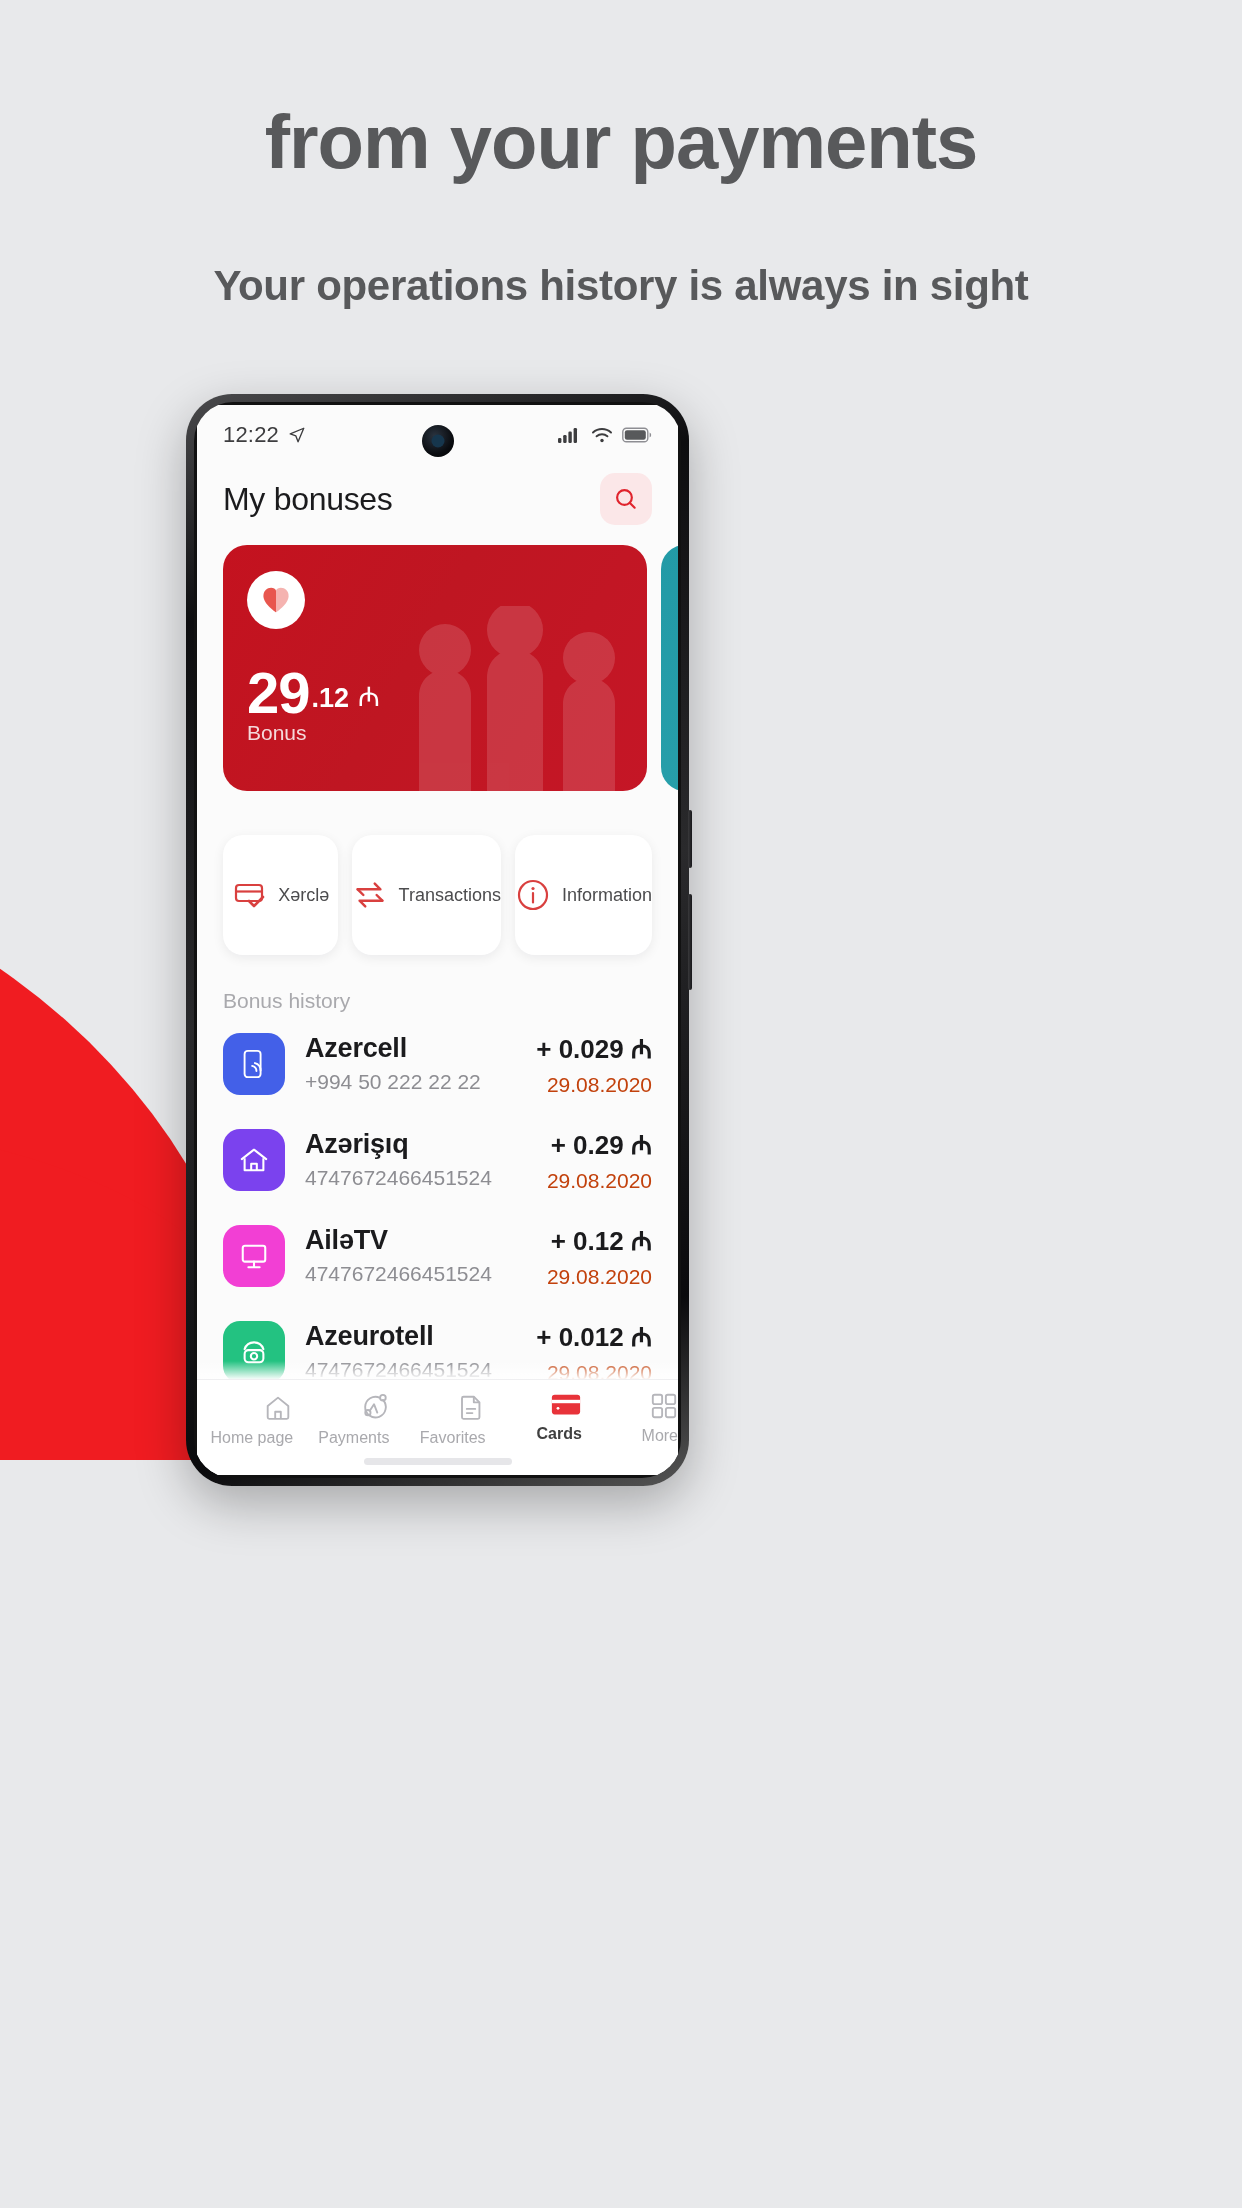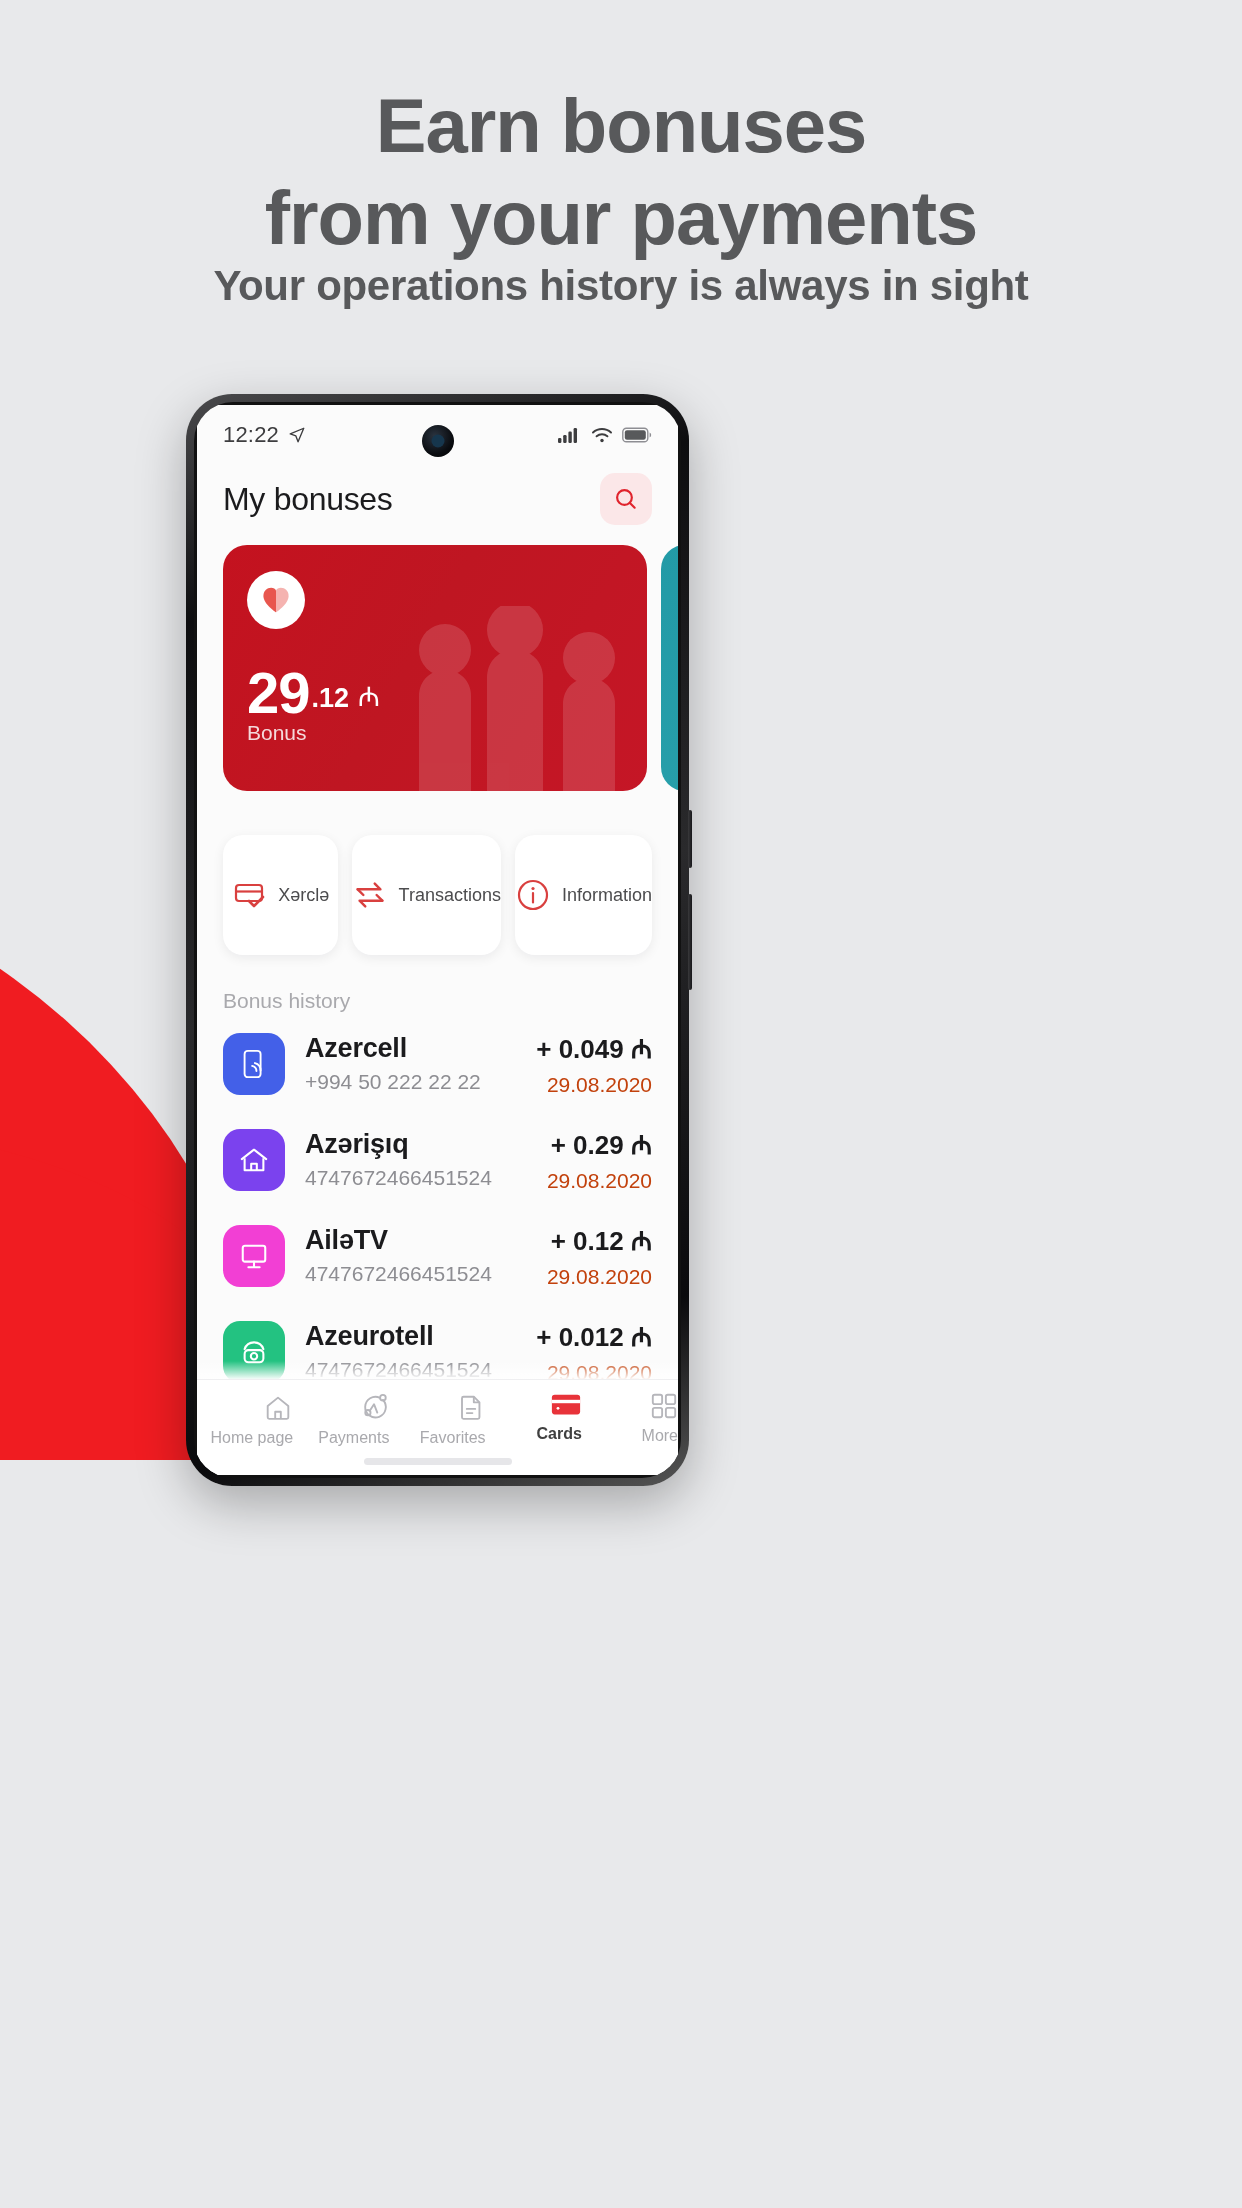--- a/index.html
+++ b/index.html
@@ -213,21 +213,20 @@
     pointer-events:none;
   }
 </style>
 </head>
 <body>
 
 <div class="blob"></div>
 <div class="blob2"></div>
 
 <div class="headline">
-  <span>Earn bonuses</span>
   <span class="l2">from your payments</span>
 </div>
 <div class="subhead">Your operations history is always in sight</div>
 
 <div class="phone">
   <div class="btn-side btn-power"></div>
   <div class="btn-side btn-vol"></div>
   <div class="phone-inner">
     <div class="screen">
 
@@ -339,21 +338,21 @@
             <svg width="30" height="32" viewBox="0 0 30 34">
               <rect x="5" y="3" width="17" height="28" rx="3.4" fill="none" stroke="#fff" stroke-width="2"></rect>
               <path d="M16 16c4 1 6 4 6 8M13 19c3 .8 4.6 3 4.6 5.4" fill="none" stroke="#fff" stroke-width="2" stroke-linecap="round"></path>
             </svg>
           </div>
           <div class="row-mid">
             <div class="row-name">Azercell</div>
             <div class="row-sub">+994 50 222 22 22</div>
           </div>
           <div class="row-right">
-            <div class="row-amt">+ 0.049 ₼</div>
+            <div class="row-amt">+ 0.029 ₼</div>
             <div class="row-date">29.08.2020</div>
           </div>
         </div>
 
         <div class="row">
           <div class="row-ico" style="background:#7b42ee;">
             <svg width="32" height="30" viewBox="0 0 34 32">
               <path d="M4 15 17 5l13 10" fill="none" stroke="#fff" stroke-width="2.2" stroke-linecap="round" stroke-linejoin="round"></path>
               <path d="M7 14v13h20V14" fill="none" stroke="#fff" stroke-width="2.2" stroke-linejoin="round"></path>
               <path d="M14 27v-7h6v7" fill="none" stroke="#fff" stroke-width="2.2" stroke-linejoin="round"></path>

